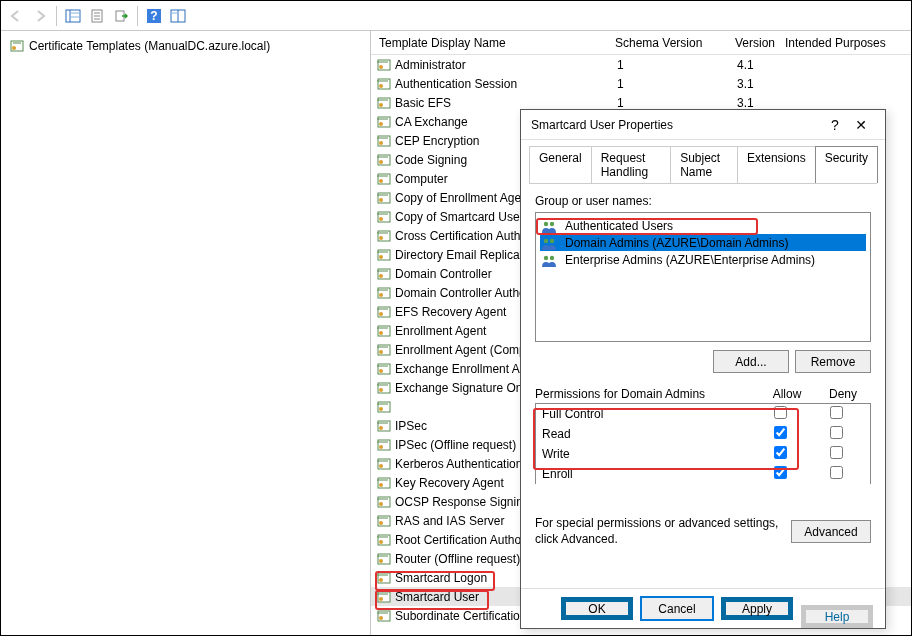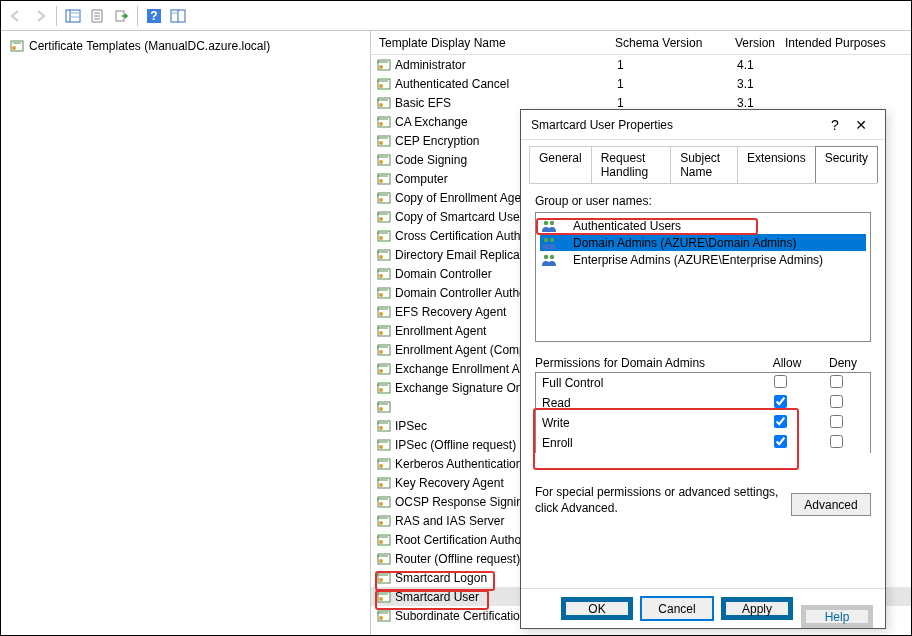--- a/index.html
+++ b/index.html
@@ -47,38 +47,38 @@
 
 .tabs { display: flex; padding: 6px 8px 0 8px; gap: 0; }
 .tab { padding: 4px 9px; border: 1px solid #ccc; border-bottom: none; background: #fff; margin-right: -1px; position: relative; }
 .tab.active { border-color: #888; z-index: 2; }
 .tab-underline { height: 1px; background: #ccc; margin: 0 8px; }
 
 .dlg-body { flex: 1; padding: 10px 14px; position: relative; }
 
 .group-label { margin-bottom: 4px; }
 .group-box { border: 1px solid #888; height: 130px; padding: 4px; overflow: hidden; }
-.group-item { display: flex; align-items: center; gap: 17px; padding: 1px 2px; height: 17px; }
+.group-item { display: flex; align-items: flex-end; gap: 9px; padding: 1px 2px; height: 17px; }
 .group-item.sel { background: #0078d7; color: #000000; }
 .usr-icon { width: 14px; height: 12px; }
 
 .btn-row { display: flex; justify-content: flex-end; gap: 6px; margin-top: 8px; }
 .btn { width: 76px; height: 23px; border: 1px solid #8a8a8a; background: #efefef; }
 
 .perm-header { display: flex; margin-top: 14px; }
 .perm-header .spacer { flex: 1; }
 .perm-header .lbl { width: 56px; text-align: center; }
 
 .perm-box { border: 1px solid #888; border-bottom: none; margin-top: 2px; }
 .perm-row { display: flex; align-items: center; height: 20px; padding: 0 6px; }
 .perm-row .pname { flex: 1; }
 .chk { width: 56px; text-align: center; }
 .chk input { width: 13px; height: 13px; }
 
-.special-row { display: flex; margin-top: 32px; align-items: flex-end; gap: 2px; }
+.special-row { display: flex; margin-top: 32px; align-items: center; gap: 2px; }
 .special-text { flex: 1; line-height: 1.3; }
 
 .dlg-footer { height: 40px; border-top: 1px solid #ddd; display: flex; align-items: center; justify-content: flex-end; gap: 8px; padding: 0 12px; }
 .fbtn { width: 72px; height: 23px; border: 5px solid #0369a1; background: #efefef; }
 .fbtn.default { border: 1px solid #0078d7; outline: 1px solid #0078d7; }
 .fbtn.disabled { color: #0369a1; border-color:#c8c8c8;margin-top:15px; }
 
 svg { display: block; }
 </style>
 </head>
@@ -164,21 +164,21 @@
           <span class="row-name">Administrator</span>
           <span class="row-schema">1</span>
           <span class="row-version">4.1</span>
         </div>
         <div class="list-row">
           <svg class="row-icon" viewBox="0 0 14 14">
             <rect x="1" y="2" width="12" height="10" fill="#fff" stroke="#5a8a50"></rect>
             <circle cx="4" cy="9" r="2" fill="#d8a030"></circle>
             <line x="3" y1="4" x2="11" y2="4" stroke="#5a8a50"></line>
           </svg>
-          <span class="row-name">Authenticated Cancel</span>
+          <span class="row-name">Authentication Session</span>
           <span class="row-schema">1</span>
           <span class="row-version">3.1</span>
         </div>
         <div class="list-row">
           <svg class="row-icon" viewBox="0 0 14 14">
             <rect x="1" y="2" width="12" height="10" fill="#fff" stroke="#5a8a50"></rect>
             <circle cx="4" cy="9" r="2" fill="#d8a030"></circle>
             <line x="3" y1="4" x2="11" y2="4" stroke="#5a8a50"></line>
           </svg>
           <span class="row-name">Basic EFS</span>
@@ -502,20 +502,24 @@
           <svg class="usr-icon" viewBox="0 0 14 12">
             <circle cx="4" cy="3" r="2.2" fill="#5aa050"></circle>
             <path d="M0 12 Q0 7 4 7 Q8 7 8 12" fill="#3a70c8"></path>
             <circle cx="10" cy="3" r="2.2" fill="#5aa050"></circle>
             <path d="M6 12 Q6 7 10 7 Q14 7 14 12" fill="#3a70c8"></path>
           </svg>
           <span>Enterprise Admins (AZURE\Enterprise Admins)</span>
         </div>
       </div>
 
+    <div class="btn-row">
+      <button class="btn">Add...</button>
+      <button class="btn">Remove</button>
+    </div>
 
     <div class="perm-header">
       <span class="spacer">Permissions for Domain Admins</span>
       <span class="lbl">Allow</span>
       <span class="lbl">Deny</span>
     </div>
     <div class="perm-box" id="perm-box">
         <div class="perm-row">
           <span class="pname">Full Control</span>
           <span class="chk"><input type="checkbox" style=""></span>

